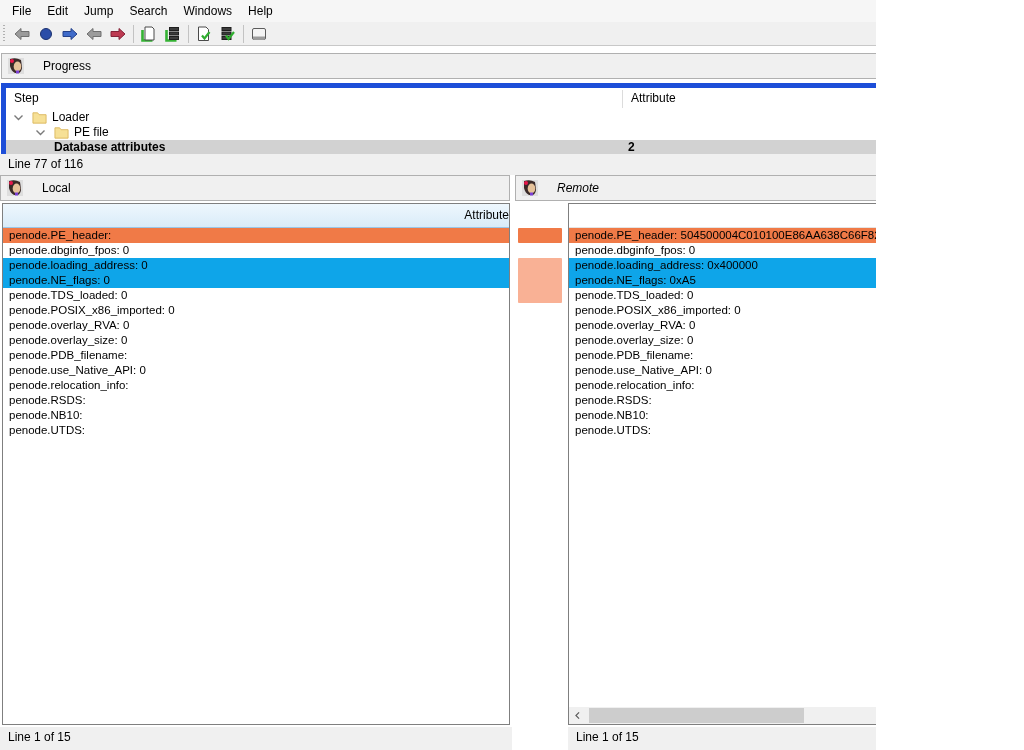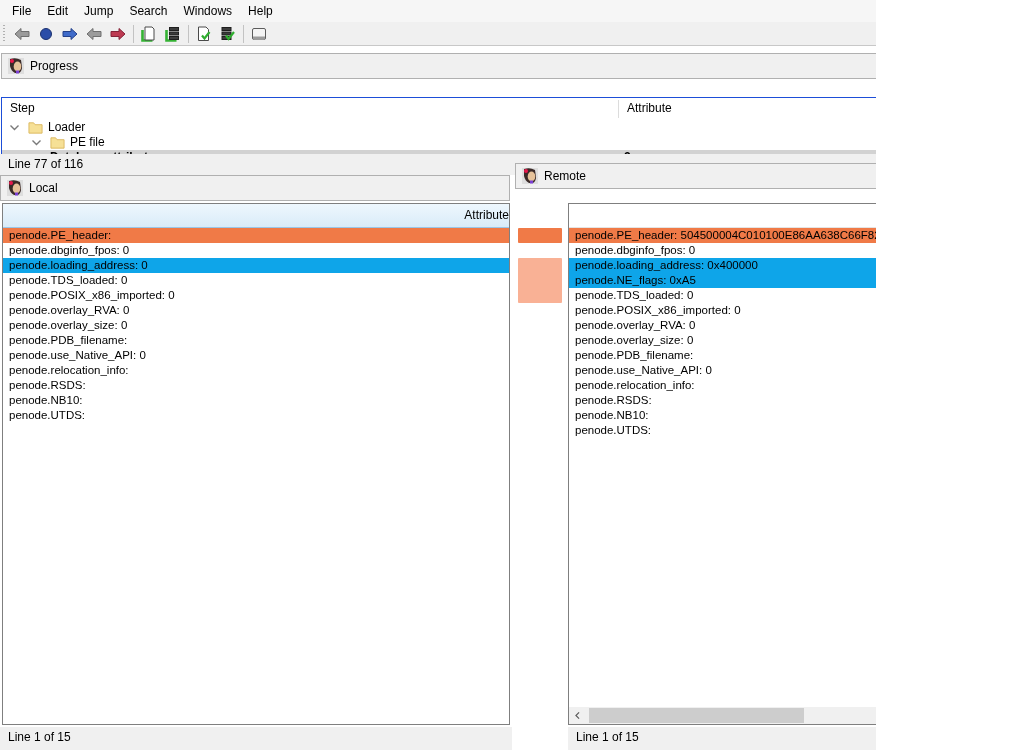--- a/index.html
+++ b/index.html
@@ -14,26 +14,26 @@
   
   .toolbar { position:absolute; left:0; top:22px; width:1024px; height:24px; background:#f0f0f0; border-bottom:1px solid #c8c8c8; display:flex; align-items:center; }
   .tb-handle { width:5px; height:18px; margin:0 3px 0 2px;
     background-image:repeating-linear-gradient(to bottom,#b0b0b0 0 1px,transparent 1px 3px);
     background-size:2px 100%; background-repeat:no-repeat; background-position:1px 0; }
   .tb-btn { width:24px; height:22px; display:flex; align-items:center; justify-content:center; }
   .tb-sep { width:1px; height:18px; background:#c3c3c3; margin:0 3px; }
 
   
   .win-titlebar { position:absolute; height:26px; background:#f0f0f0; border:1px solid #b0b0b0; display:flex; align-items:center; padding-left:6px; }
-  .win-title { margin-left:6px; }
+  .win-title { margin-left:19px; }
   .win-buttons { position:absolute; right:4px; top:0; height:100%; display:flex; align-items:center; }
   .win-btn { width:26px; height:22px; display:flex; align-items:center; justify-content:center; }
 
   
-  .tree-panel { position:absolute; left:1px; top:97px; width:1022px; height:71px; background:#fff; border:1px solid #1d4ed8;text-decoration:underline; }
+  .tree-panel { position:absolute; left:1px; top:83px; width:1022px; height:71px; background:#fff; border:5px solid #1d4ed8;text-decoration:underline; }
   .tree-header { position:relative; height:22px; }
   .tree-col-step { position:absolute; left:8px; top:3px; }
   .tree-col-sep { position:absolute; left:616px; top:2px; width:1px; height:18px; background:#dcdcdc; }
   .tree-col-conflicts { position:absolute; left:625px; top:3px; }
   .tree-row { position:relative; height:15px; line-height:15px; }
   .tree-row.selected { background:#d2d2d2; font-weight:bold;padding-left:48px; }
   .tree-chevron { position:absolute; top:1px; }
   .tree-folder { position:absolute; top:1px; }
   .tree-label { position:absolute; top:0; }
   .tree-conflict-val { position:absolute; left:622px; top:0; font-weight:bold; }
@@ -268,39 +268,40 @@
           <rect width="16" height="16" fill="#dedede"></rect>
           <path d="M2,1 Q8,-1 13,2 L14,9 Q14,13 11,15 L7,15 Q3,13 2,8 Z" fill="#3a2a28"></path>
           <ellipse cx="9.5" cy="8.5" rx="3.8" ry="5" fill="#e6c29a"></ellipse>
           <circle cx="4" cy="3" r="2" fill="#e8174b"></circle>
           <rect x="8" y="12.5" width="3" height="3" fill="#7a3fd4"></rect>
         </svg>
       </span>
     <span class="win-title">Local</span>
   </div>
 
-  <div class="win-titlebar" style="left:515px; top:163px; width:508px;">
+  <div class="win-titlebar" style="left:515px; top:175px; width:508px;font-style:italic;">
     <span>
         <svg width="16" height="16" viewBox="0 0 16 16">
           <rect width="16" height="16" fill="#dedede"></rect>
           <path d="M2,1 Q8,-1 13,2 L14,9 Q14,13 11,15 L7,15 Q3,13 2,8 Z" fill="#3a2a28"></path>
           <ellipse cx="9.5" cy="8.5" rx="3.8" ry="5" fill="#e6c29a"></ellipse>
           <circle cx="4" cy="3" r="2" fill="#e8174b"></circle>
           <rect x="8" y="12.5" width="3" height="3" fill="#7a3fd4"></rect>
         </svg>
       </span>
     <span class="win-title">Remote</span>
   </div>
 
   <div class="listbox" style="left:2px; top:203px; width:508px; height:522px;">
     <div class="list-header focused">Attribute</div>
     <div class="rows">
       <div class="row" data-hl="selected">penode.PE_header:</div>
       <div class="row" data-hl="none">penode.dbginfo_fpos: 0</div>
       <div class="row" data-hl="diff">penode.loading_address: 0</div>
+      <div class="row" data-hl="diff">penode.NE_flags: 0</div>
       <div class="row" data-hl="none">penode.TDS_loaded: 0</div>
       <div class="row" data-hl="none">penode.POSIX_x86_imported: 0</div>
       <div class="row" data-hl="none">penode.overlay_RVA: 0</div>
       <div class="row" data-hl="none">penode.overlay_size: 0</div>
       <div class="row" data-hl="none">penode.PDB_filename:</div>
       <div class="row" data-hl="none">penode.use_Native_API: 0</div>
       <div class="row" data-hl="none">penode.relocation_info:</div>
       <div class="row" data-hl="none">penode.RSDS:</div>
       <div class="row" data-hl="none">penode.NB10:</div>
       <div class="row" data-hl="none">penode.UTDS:</div>

